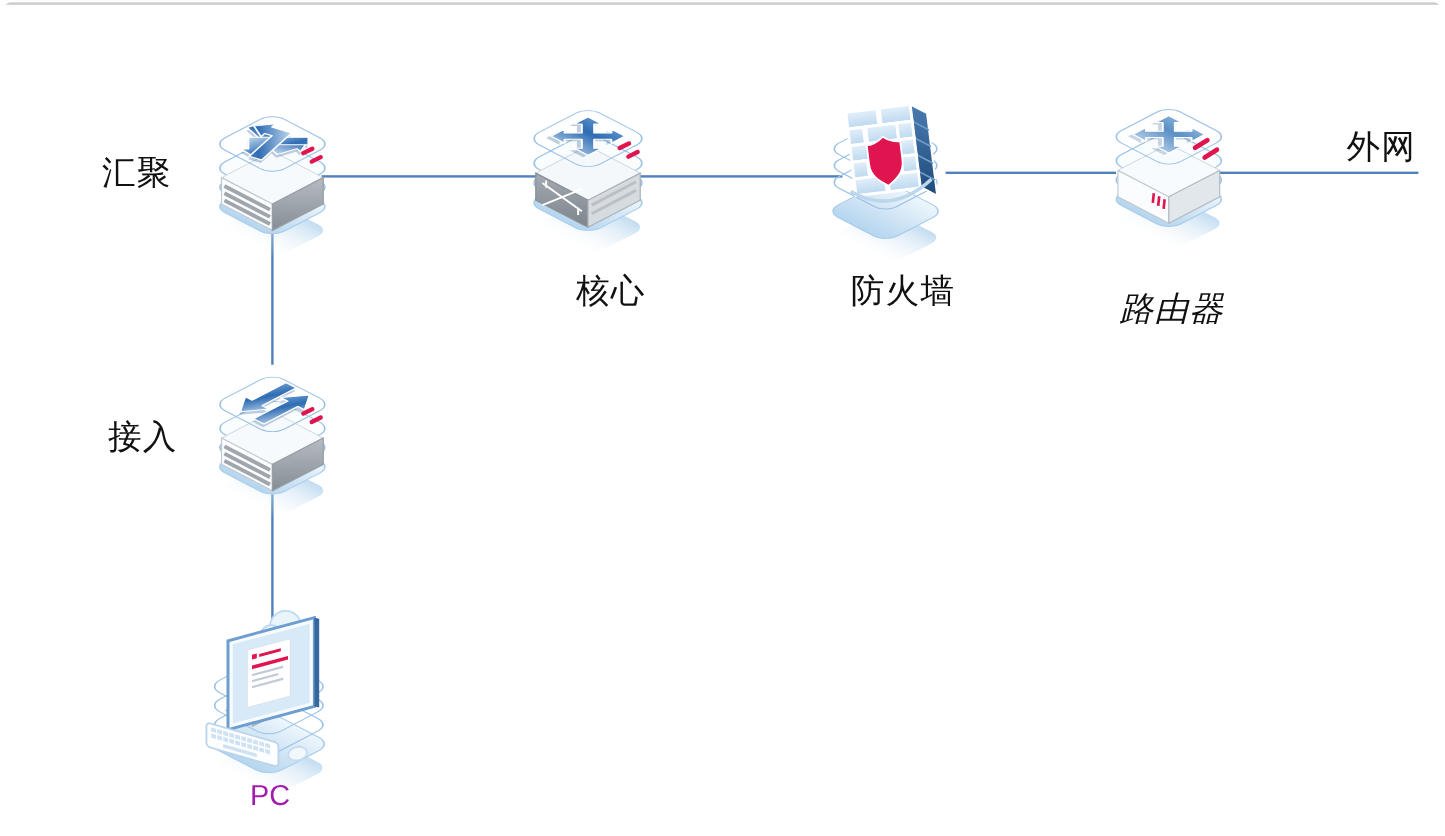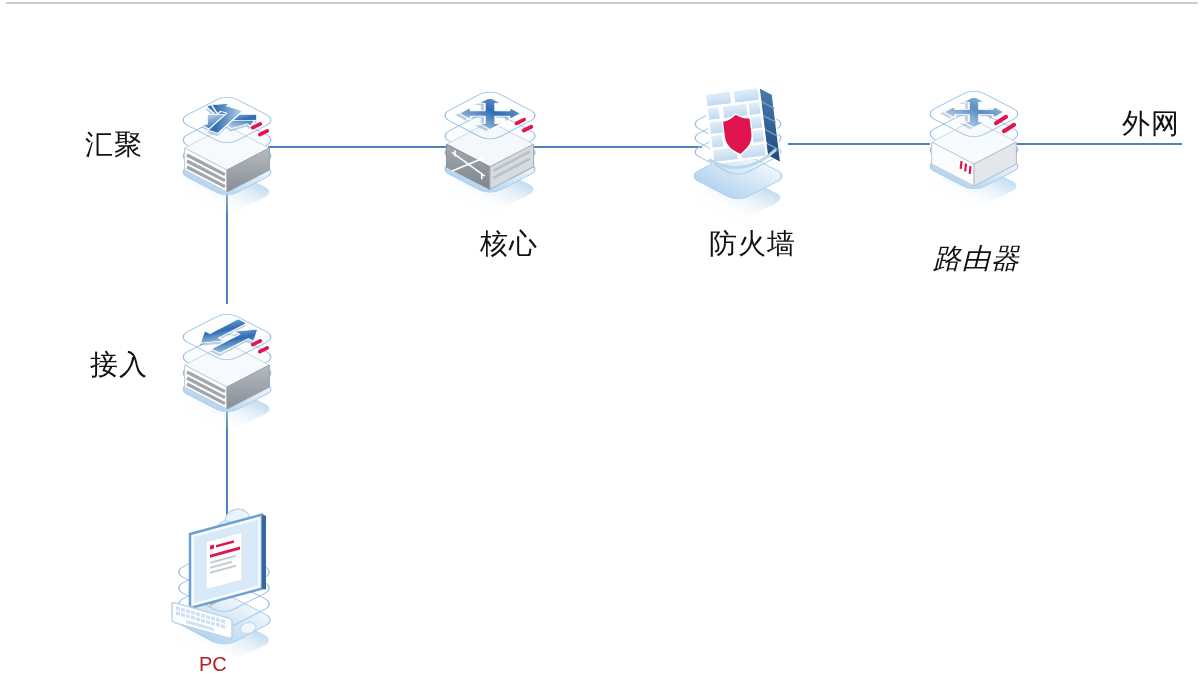--- a/index.html
+++ b/index.html
@@ -6,21 +6,21 @@
   .canvas{position:relative;width:1204px;height:697px;background:#ffffff;overflow:hidden;
           font-family:"Liberation Serif","DejaVu Serif",serif;border-radius:15px;}
   .top-border{position:absolute;left:0;top:2px;width:100%;height:2px;background:var(--top-border-gray,#cbcbcb);}
   .connector{position:absolute;background:var(--connector-blue,#4f81bd);}
   .connector.h{height:1.6px;}
   .connector.v{width:1.6px;}
   .node{position:absolute;}
   .node svg{display:block;}
   .label{position:absolute;color:#111;font-size:28px;line-height:30px;white-space:nowrap;letter-spacing:1px;}
   .label.center{text-align:right;}
-  .label-pc{position:absolute;color:#b91c1c;font-size:20px;line-height:26px;text-align:left;
+  .label-pc{position:absolute;color:#a21caf;font-size:24px;line-height:26px;text-align:center;
             font-family:"Liberation Sans","DejaVu Sans",sans-serif;}
   .ring{fill:none;stroke:var(--outline-blue,#9cc3e6);stroke-width:1.4;}
   .red{fill:var(--accent-red,#e0144e);}
 </style>
 </head>
 <body>
 
 <div class="canvas">
 
   <div class="top-border"></div>

